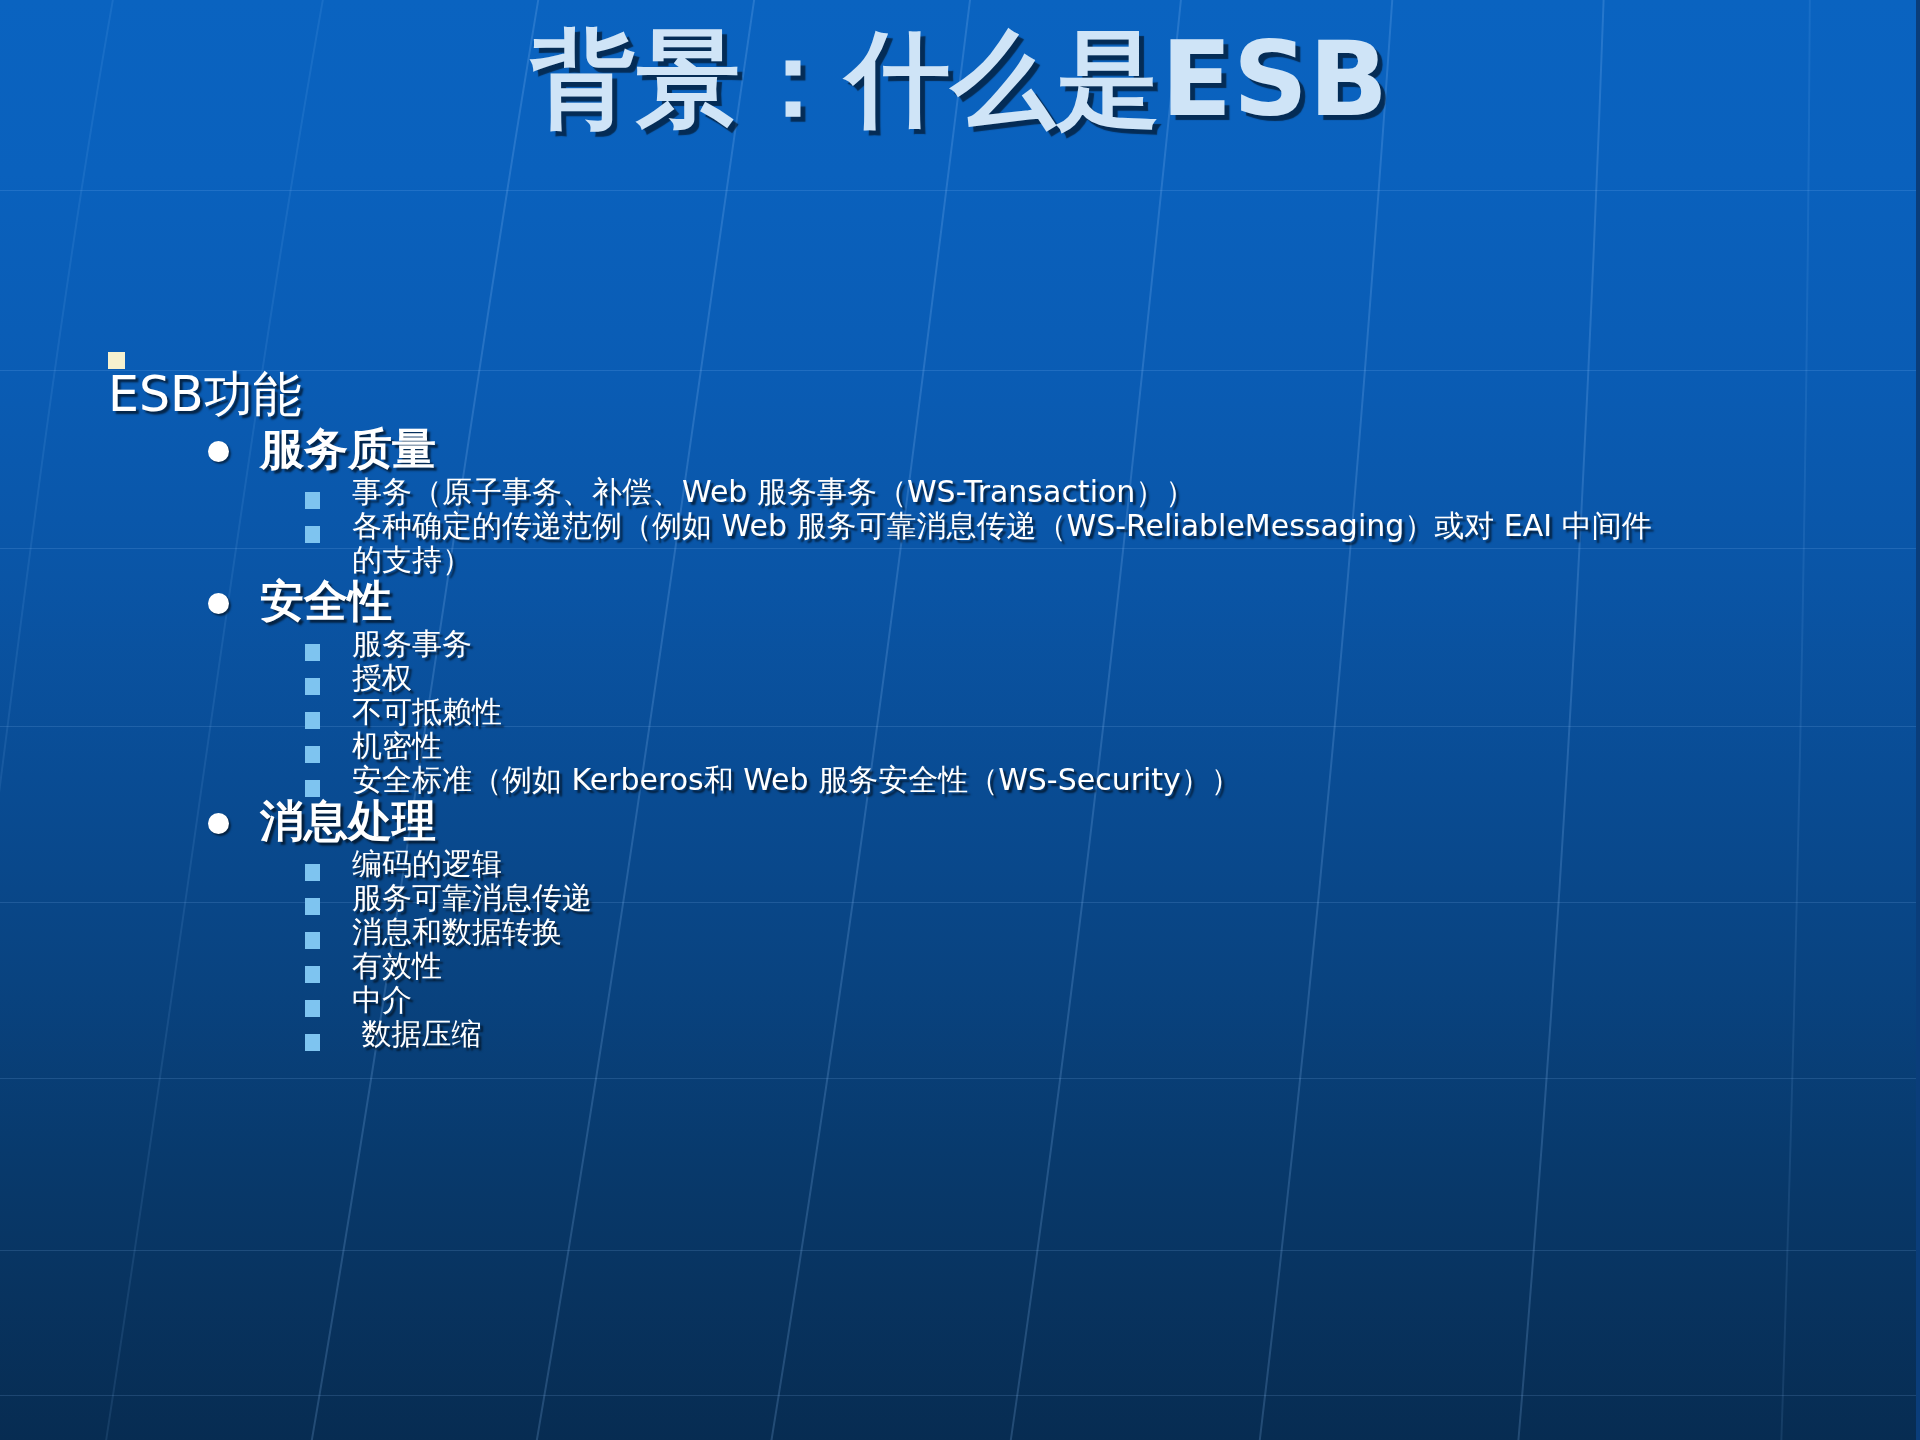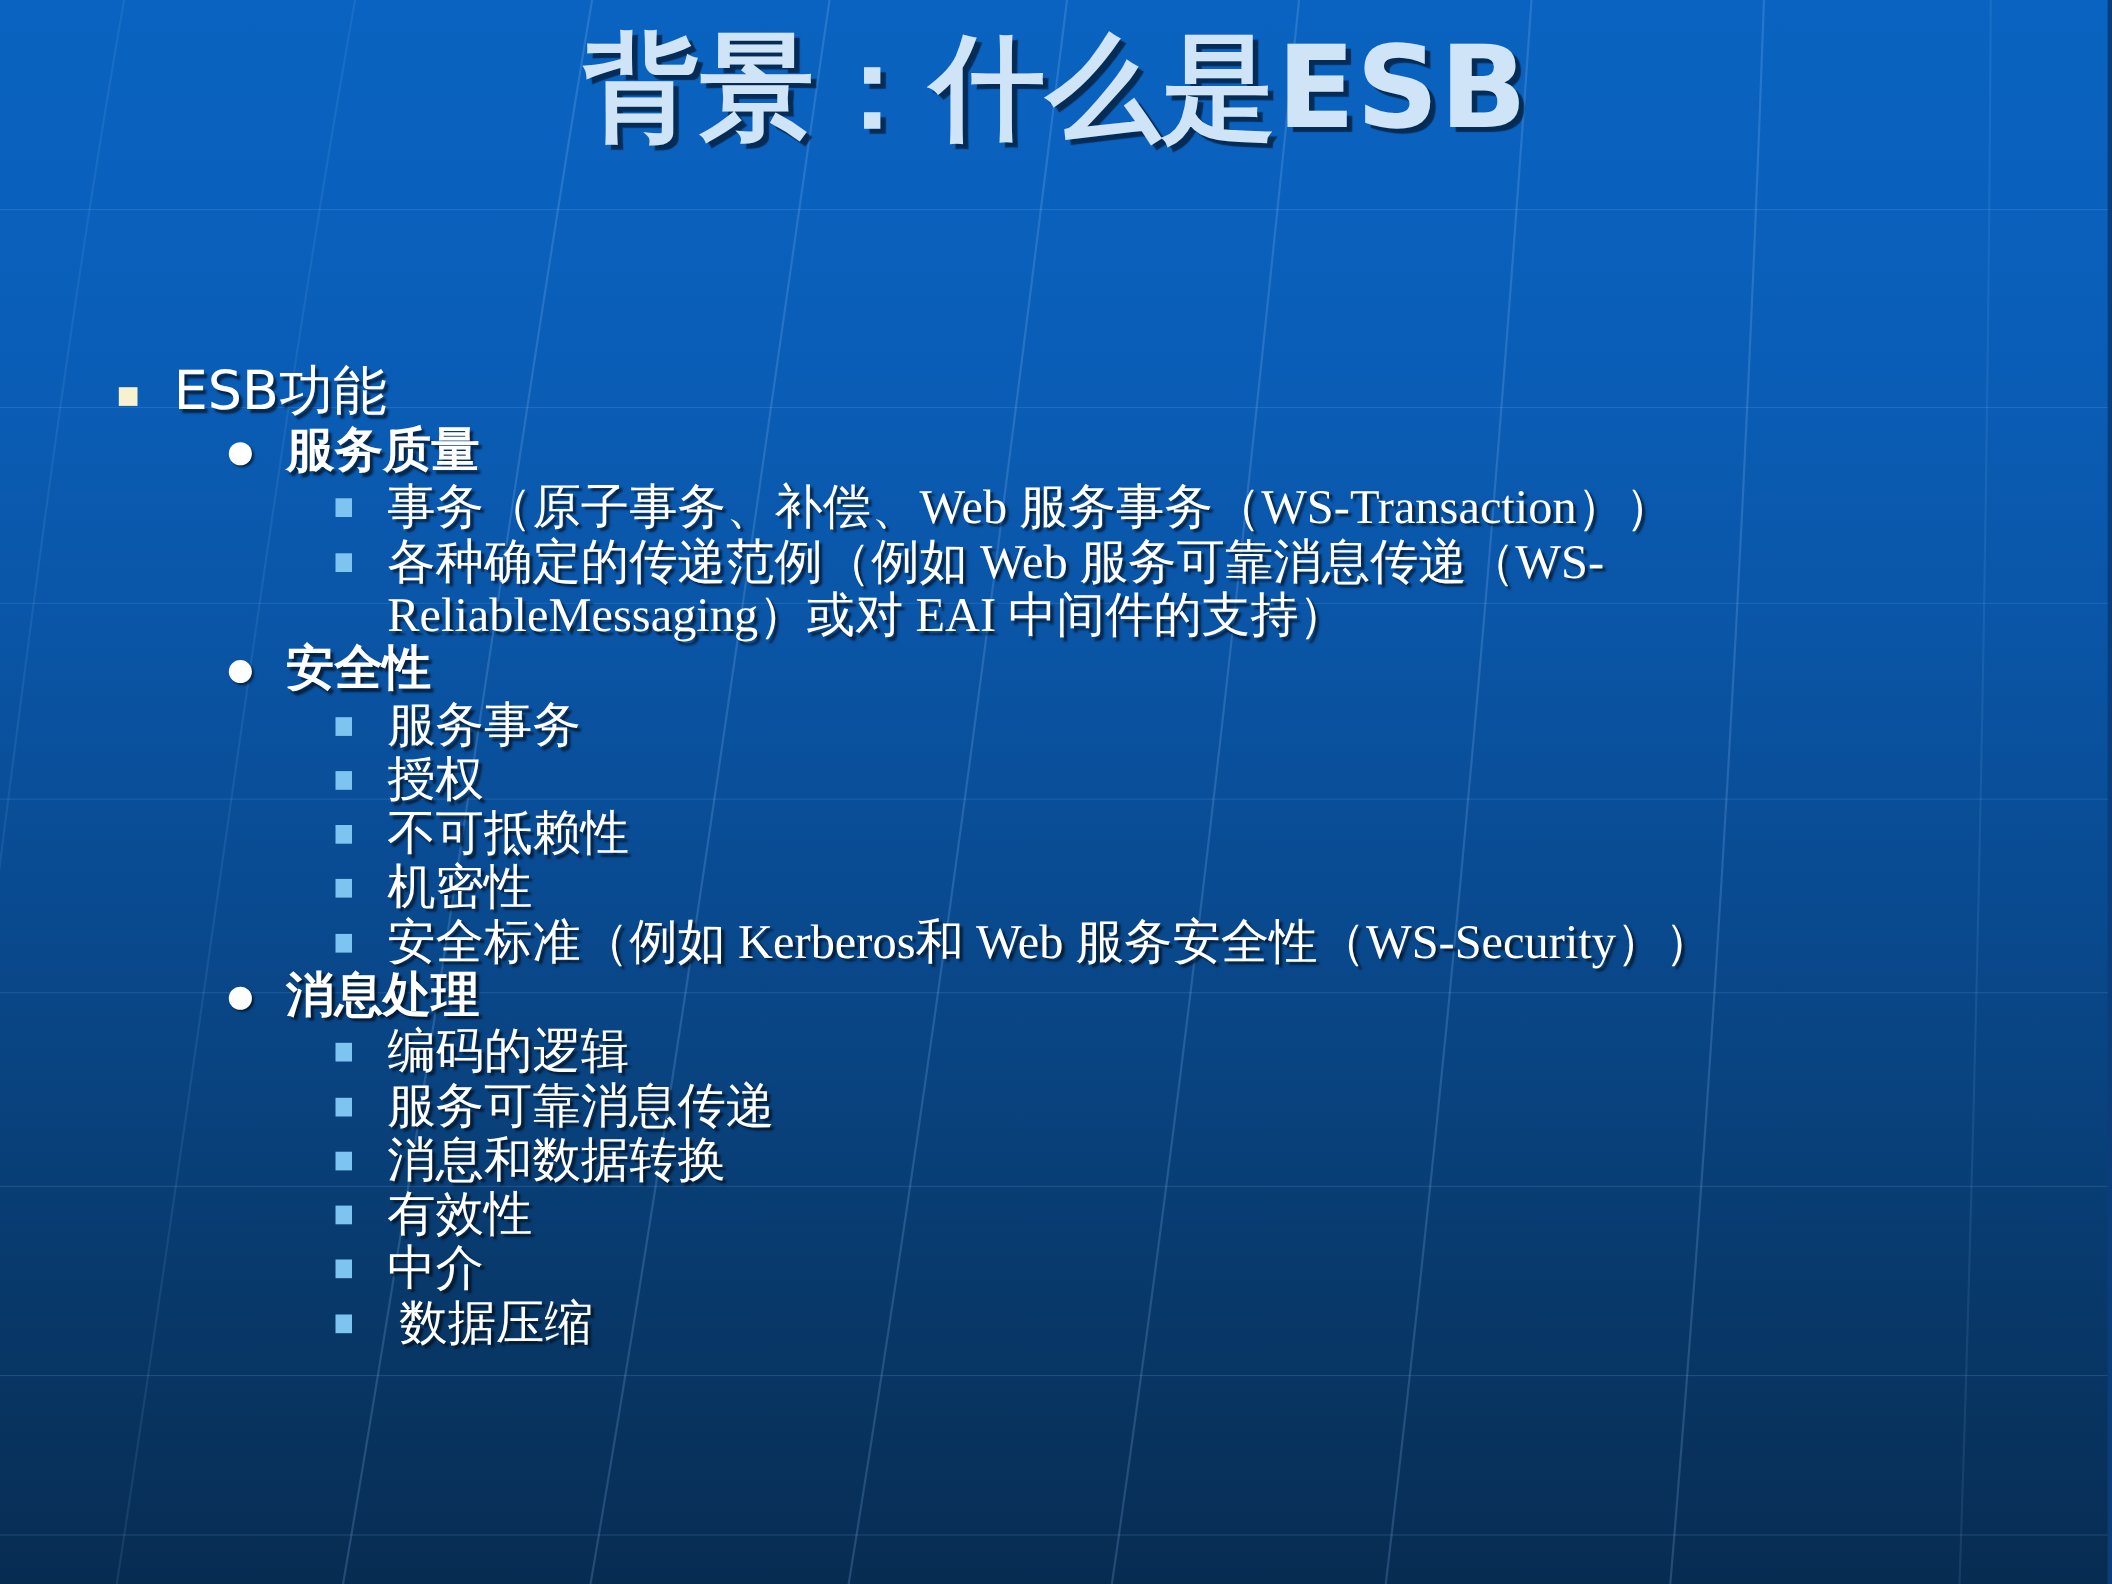--- a/index.html
+++ b/index.html
@@ -55,37 +55,37 @@
   }
   .row{display:flex;align-items:flex-start;}
   .bullet{flex:0 0 auto;display:flex;align-items:flex-start;justify-content:flex-start;}
   .txt{
     color:#ffffff;
     text-shadow:3px 3px 2px rgba(0,0,0,0.6);
     white-space:pre-wrap;
   }
 
   
-  .lvl1{margin-left:108px;margin-bottom:4px;}
+  .lvl1{margin-left:108px;margin-bottom:4px;flex-direction:column;}
   .lvl1 .bullet{width:50px;padding-top:22px;}
   .lvl1 .sq{width:17px;height:17px;background:#f6f1cf;display:block;}
   .lvl1 .txt{font-size:49px;line-height:1.06;}
 
   
   .lvl2{margin-left:208px;margin-bottom:2px;}
   .lvl2 .bullet{width:52px;padding-top:16px;}
   .lvl2 .dot{width:21px;height:21px;border-radius:50%;background:#ffffff;display:block;
              box-shadow:2px 2px 2px rgba(0,0,0,0.55);}
   .lvl2 .txt{font-size:44px;font-weight:bold;line-height:1.1;text-align:right;}
 
   
   .lvl3{margin-left:305px;margin-bottom:0px;}
   .lvl3 .bullet{width:47px;padding-top:17px;}
   .lvl3 .sq{width:15px;height:17px;background:#7ec4f0;display:block;}
-  .lvl3 .txt{font-size:44px;line-height:1.12;max-width:1320px;font-family:Liberation Serif, serif;}
+  .lvl3 .txt{font-size:30px;line-height:1.12;max-width:1320px;}
 
   
   .pre{white-space:pre-wrap;}
 </style>
 </head>
 <body>
 
 <div id="slide">
 
   <div>

